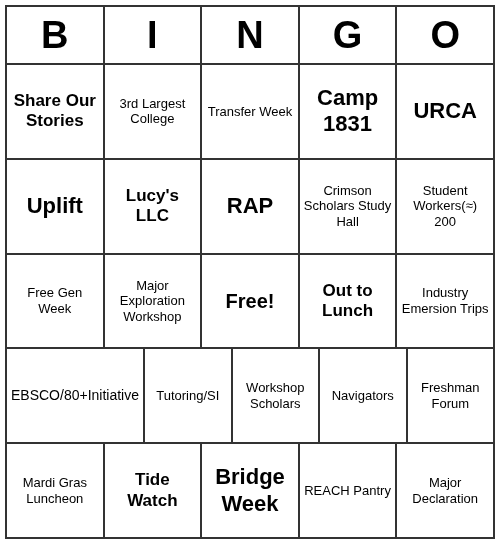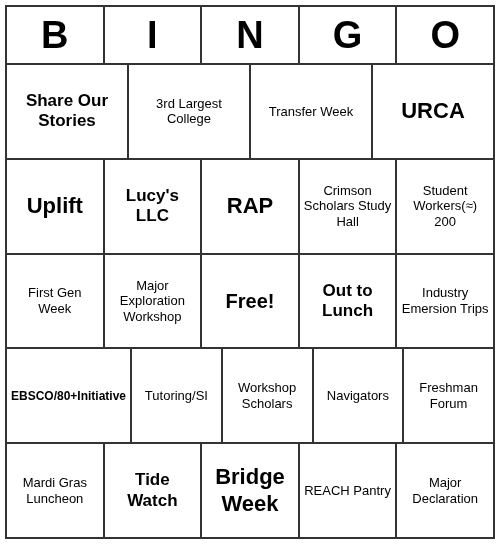--- a/index.html
+++ b/index.html
@@ -86,22 +86,21 @@
       font-size: 22px;
       font-weight: bold;
     }
 
     .bingo-cell.medium-text {
       font-size: 17px;
       font-weight: bold;
     }
 
     .bingo-cell.small-text {
-      font-size: 12px;
-      font-weight: bold;
+      font-size: 14px;
     }
 
     .bingo-cell.free {
       font-size: 20px;
       font-weight: bold;
     }
   </style>
 </head>
 <body>
 
@@ -111,31 +110,32 @@
       <div class="bingo-header-cell">I</div>
       <div class="bingo-header-cell">N</div>
       <div class="bingo-header-cell">G</div>
       <div class="bingo-header-cell">O</div>
     </div>
   <div class="bingo-grid">
   <div class="bingo-row">
         <div class="bingo-cell medium-text">Share Our Stories</div>
         <div class="bingo-cell">3rd Largest College</div>
         <div class="bingo-cell">Transfer Week</div>
+        <div class="bingo-cell large-text">Camp 1831</div>
         <div class="bingo-cell large-text">URCA</div>
       </div>
       <div class="bingo-row">
         <div class="bingo-cell large-text">Uplift</div>
         <div class="bingo-cell medium-text">Lucy's LLC</div>
         <div class="bingo-cell large-text">RAP</div>
         <div class="bingo-cell">Crimson Scholars Study Hall</div>
         <div class="bingo-cell">Student Workers(≈) 200</div>
       </div>
       <div class="bingo-row">
-        <div class="bingo-cell">First Gen Week</div>
+        <div class="bingo-cell">Free Gen Week</div>
         <div class="bingo-cell">Major Exploration Workshop</div>
         <div class="bingo-cell free">Free!</div>
         <div class="bingo-cell medium-text">Out to Lunch</div>
         <div class="bingo-cell">Industry Emersion Trips</div>
       </div>
       <div class="bingo-row">
         <div class="bingo-cell small-text">EBSCO/80+Initiative</div>
         <div class="bingo-cell">Tutoring/SI</div>
         <div class="bingo-cell">Workshop Scholars</div>
         <div class="bingo-cell">Navigators</div>

